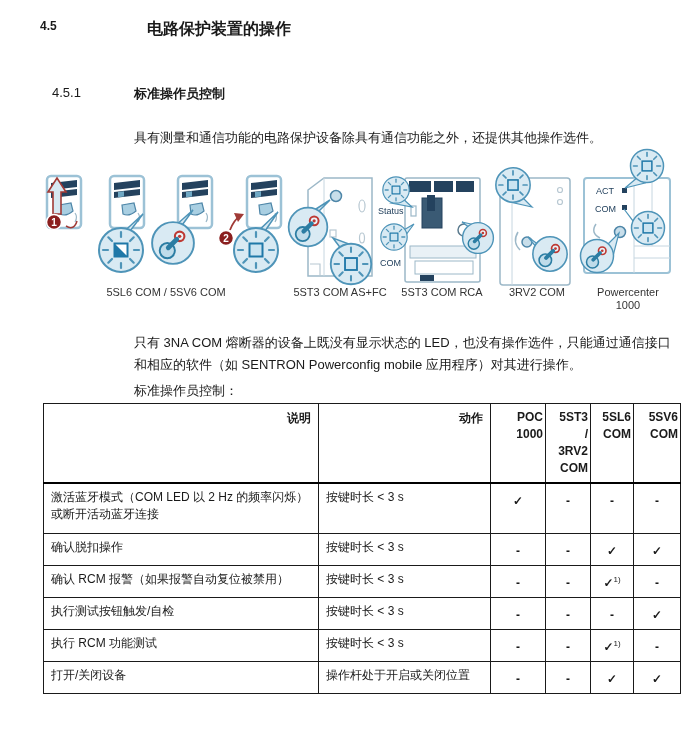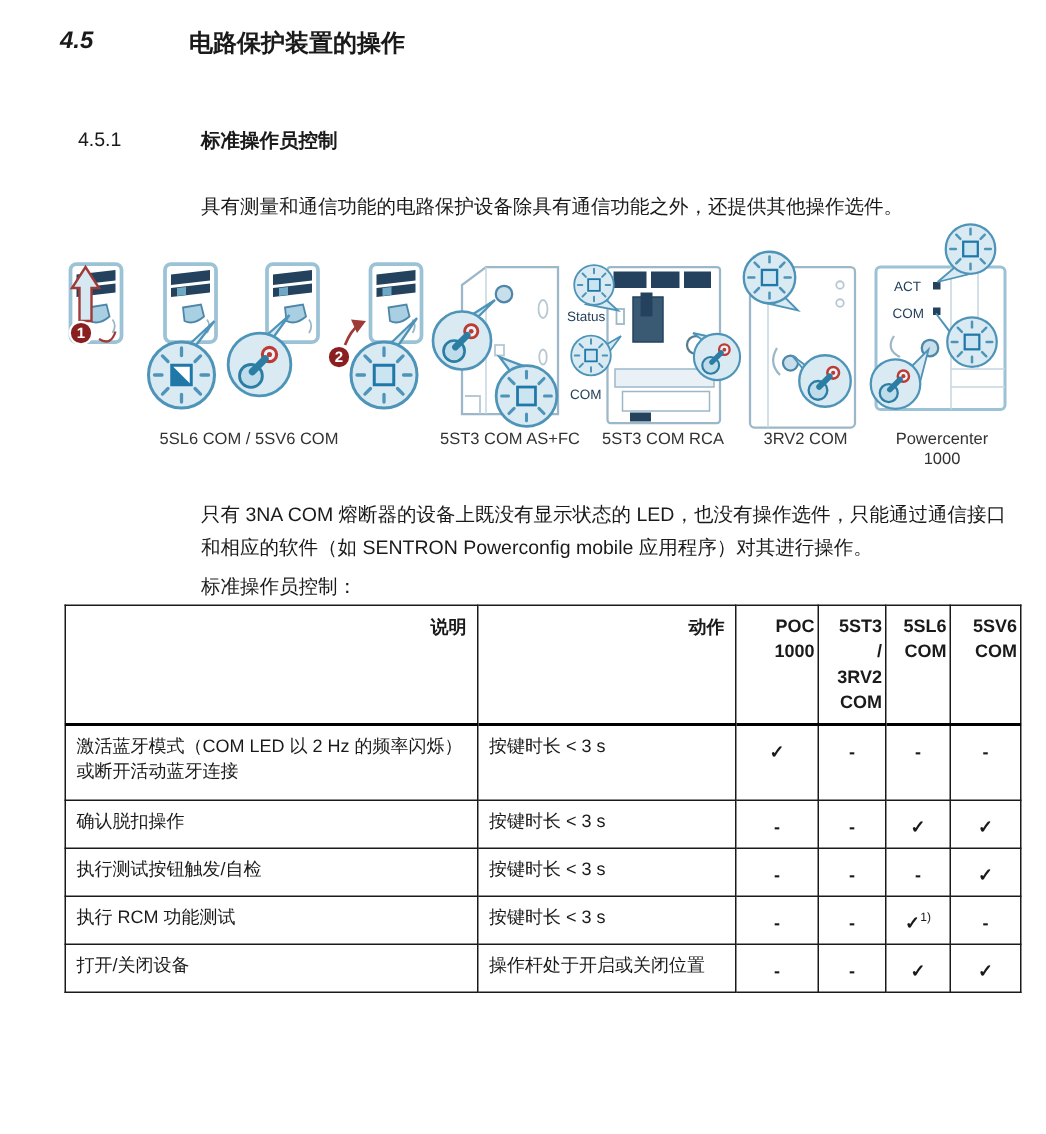--- a/index.html
+++ b/index.html
@@ -1,22 +1,22 @@
 <!DOCTYPE html>
 <html><head>
 <meta charset="utf-8">
 <style>
   html,body{margin:0;padding:0;background:#fff;}
   .page{
     position:relative;width:697px;height:756px;background:#fff;overflow:hidden;
     font-family:"Liberation Sans",sans-serif;color:#1a1a1a;
   }
   .abs{position:absolute;}
-  .h1-num{top:19px;left:40px;font-size:16px;font-weight:bold;font-style:italic;}
-  .h1-title{top:19px;left:126px;font-size:16px;font-weight:bold;}
+  .h1-num{top:19px;left:40px;font-size:12px;font-weight:bold;}
+  .h1-title{top:19px;left:147px;font-size:16px;font-weight:bold;}
   .h2-num{top:85px;left:52px;font-size:13px;font-weight:normal;}
   .h2-title{top:85px;left:134px;font-size:13px;font-weight:bold;}
   .intro{top:114px;left:134px;width:550px;font-size:13px;line-height:21px;}
   .figure{top:146px;left:40px;width:650px;height:166px;}
   .note{top:319px;left:134px;width:545px;font-size:13px;line-height:22px;}
   .lead{top:369px;left:134px;font-size:13px;}
   .opt-table{position:absolute;top:403px;left:43px;border-collapse:collapse;table-layout:fixed;}
   .opt-table th,.opt-table td{
     border:1px solid #1a1a1a;vertical-align:top;font-size:12px;line-height:17px;
     padding:5px 7px;box-sizing:border-box;
@@ -232,20 +232,28 @@
       </tr>
       <tr style="height:28px">
         <td class="cell-desc">确认脱扣操作</td>
         <td>按键时长 &lt; 3 s</td>
         <td class="cell-mark"><span>-</span><sup></sup></td>
         <td class="cell-mark"><span>-</span><sup></sup></td>
         <td class="cell-mark"><span>✓</span><sup></sup></td>
         <td class="cell-mark"><span>✓</span><sup></sup></td>
       </tr>
       <tr style="height:28px">
+        <td class="cell-desc">确认 RCM 报警（如果报警自动复位被禁用）</td>
+        <td>按键时长 &lt; 3 s</td>
+        <td class="cell-mark"><span>-</span><sup></sup></td>
+        <td class="cell-mark"><span>-</span><sup></sup></td>
+        <td class="cell-mark"><span>✓</span><sup>1)</sup></td>
+        <td class="cell-mark"><span>-</span><sup></sup></td>
+      </tr>
+      <tr style="height:28px">
         <td class="cell-desc">执行测试按钮触发/自检</td>
         <td>按键时长 &lt; 3 s</td>
         <td class="cell-mark"><span>-</span><sup></sup></td>
         <td class="cell-mark"><span>-</span><sup></sup></td>
         <td class="cell-mark"><span>-</span><sup></sup></td>
         <td class="cell-mark"><span>✓</span><sup></sup></td>
       </tr>
       <tr style="height:28px">
         <td class="cell-desc">执行 RCM 功能测试</td>
         <td>按键时长 &lt; 3 s</td>

